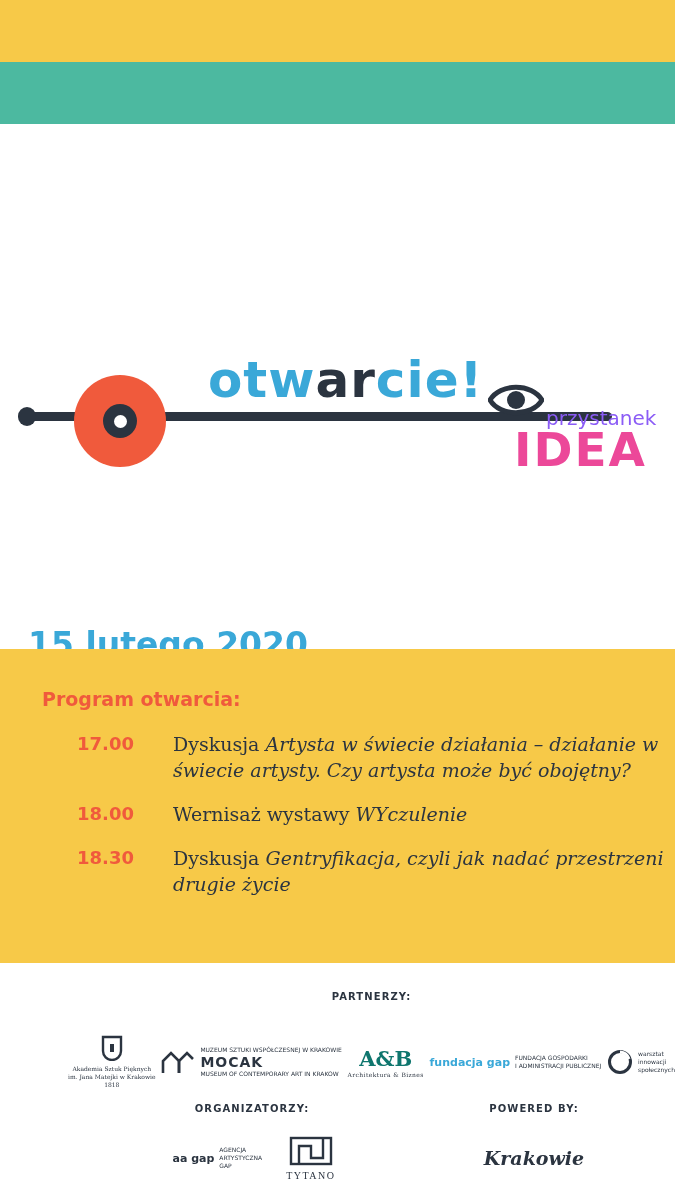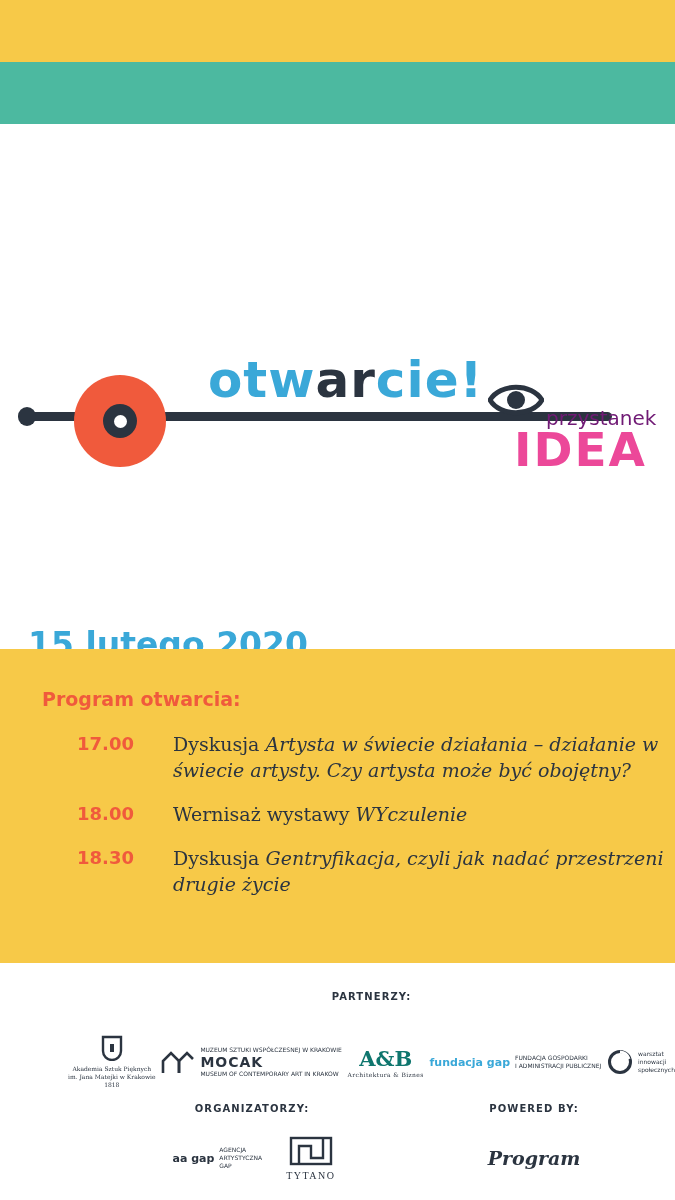--- a/index.html
+++ b/index.html
@@ -122,21 +122,21 @@
     top: 6px;
     left: 4px;
     width: 56px;
     height: 40px;
   }
   .idea-przystanek {
     position: absolute;
     top: 32px;
     left: 62px;
     font-size: 20px;
-    color: #701a75;
+    color: #8b5cf6;
     font-family: "DejaVu Sans", sans-serif;
   }
   .idea-word {
     position: absolute;
     top: 48px;
     left: 30px;
     font-size: 47px;
     font-weight: bold;
     letter-spacing: 2px;
     color: #ec4899;
@@ -480,17 +480,17 @@
           <svg width="44" height="30" viewBox="0 0 44 30">
             <rect x="2" y="2" width="40" height="26" fill="none" stroke="#2b3440" stroke-width="2.4"></rect>
             <path d="M10 28 L10 10 L22 10 L22 22 L34 22 L34 2" fill="none" stroke="#2b3440" stroke-width="2.4"></path>
           </svg>
           <div class="tytano-txt">TYTANO</div>
         </div>
       </div>
     </div>
 
     <div class="pow-row">
-      <div class="eskadra">Program</div>
+      <div class="eskadra">Krakowie</div>
     </div>
 
   </div>
 </div>
 
 </body></html>

